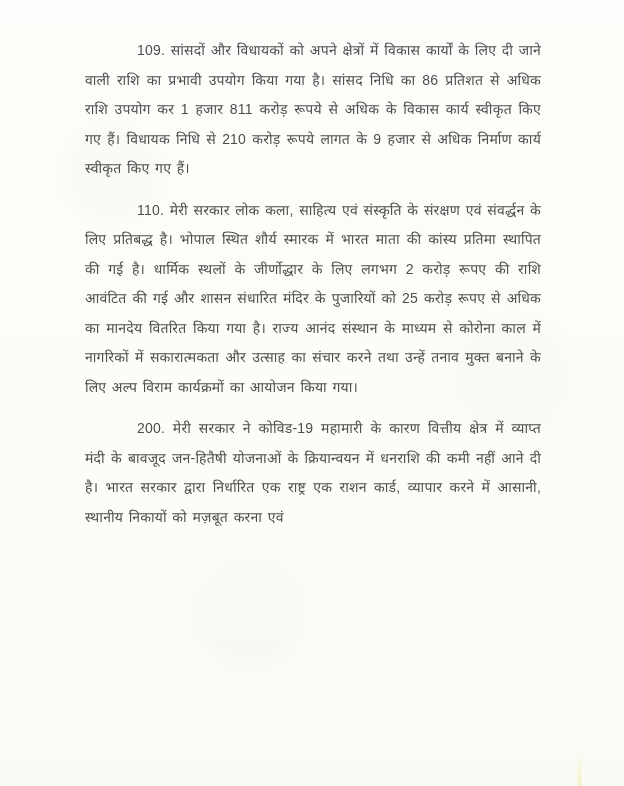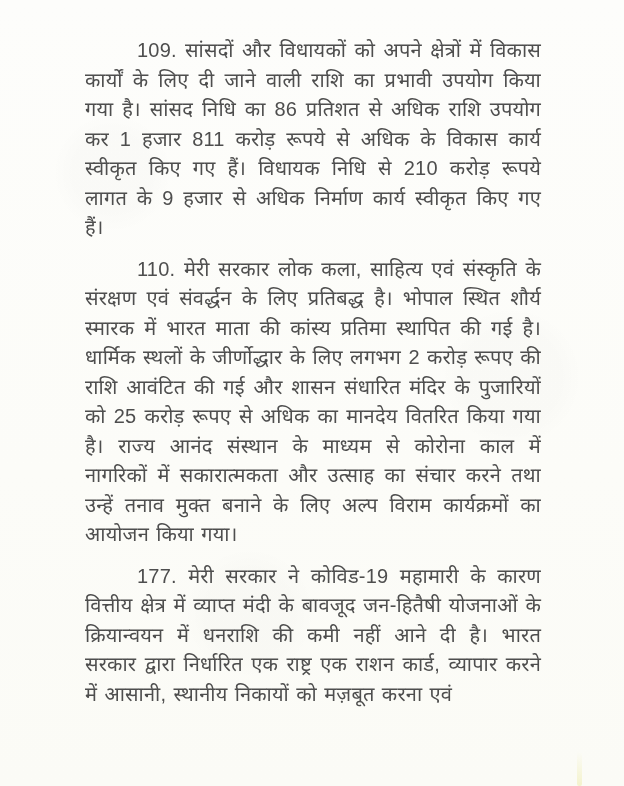--- a/index.html
+++ b/index.html
@@ -23,21 +23,21 @@
       linear-gradient(180deg, #fdfdfb 0%, #fcfcf8 60%, #fbfbf6 100%);
   }
   .text-block {
     position: absolute;
     left: 85px;
     top: 36px;
     width: 456px;
   }
   .para {
     margin: 0 0 12px 0;
-    font-size: 20px;
+    font-size: 14px;
     line-height: 29.5px;
     color: #4e4e4e;
     text-align: justify;
     text-justify: inter-word;
     text-indent: 52px;
     letter-spacing: 0.2px;
     word-spacing: 1.5px;
     -webkit-font-smoothing: antialiased;
   }
   .scan-artifact {
@@ -66,17 +66,17 @@
 <body>
 
 <div class="scan-page">
   <div class="scan-noise"></div>
 
   <div class="text-block">
     <p class="para">109. सांसदों और विधायकों को अपने क्षेत्रों में विकास कार्यों के लिए दी जाने वाली राशि का प्रभावी उपयोग किया गया है। सांसद निधि का 86 प्रतिशत से अधिक राशि उपयोग कर 1 हजार 811 करोड़ रूपये से अधिक के विकास कार्य स्वीकृत किए गए हैं। विधायक निधि से 210 करोड़ रूपये लागत के 9 हजार से अधिक निर्माण कार्य स्वीकृत किए गए हैं।</p>
 
     <p class="para">110. मेरी सरकार लोक कला, साहित्य एवं संस्कृति के संरक्षण एवं संवर्द्धन के लिए प्रतिबद्ध है। भोपाल स्थित शौर्य स्मारक में भारत माता की कांस्य प्रतिमा स्थापित की गई है। धार्मिक स्थलों के जीर्णोद्धार के लिए लगभग 2 करोड़ रूपए की राशि आवंटित की गई और शासन संधारित मंदिर के पुजारियों को 25 करोड़ रूपए से अधिक का मानदेय वितरित किया गया है। राज्य आनंद संस्थान के माध्यम से कोरोना काल में नागरिकों में सकारात्मकता और उत्साह का संचार करने तथा उन्हें तनाव मुक्त बनाने के लिए अल्प विराम कार्यक्रमों का आयोजन किया गया।</p>
 
-    <p class="para">177. मेरी सरकार ने कोविड-19 महामारी के कारण वित्तीय क्षेत्र में व्याप्त मंदी के बावजूद जन-हितैषी योजनाओं के क्रियान्वयन में धनराशि की कमी नहीं आने दी है। भारत सरकार द्वारा निर्धारित एक राष्ट्र एक राशन कार्ड, व्यापार करने में आसानी, स्थानीय निकायों को मज़बूत करना एवं</p>
+    <p class="para">200. मेरी सरकार ने कोविड-19 महामारी के कारण वित्तीय क्षेत्र में व्याप्त मंदी के बावजूद जन-हितैषी योजनाओं के क्रियान्वयन में धनराशि की कमी नहीं आने दी है। भारत सरकार द्वारा निर्धारित एक राष्ट्र एक राशन कार्ड, व्यापार करने में आसानी, स्थानीय निकायों को मज़बूत करना एवं</p>
   </div>
 
   <div class="scan-artifact"></div>
 </div>
 
 </body></html>

